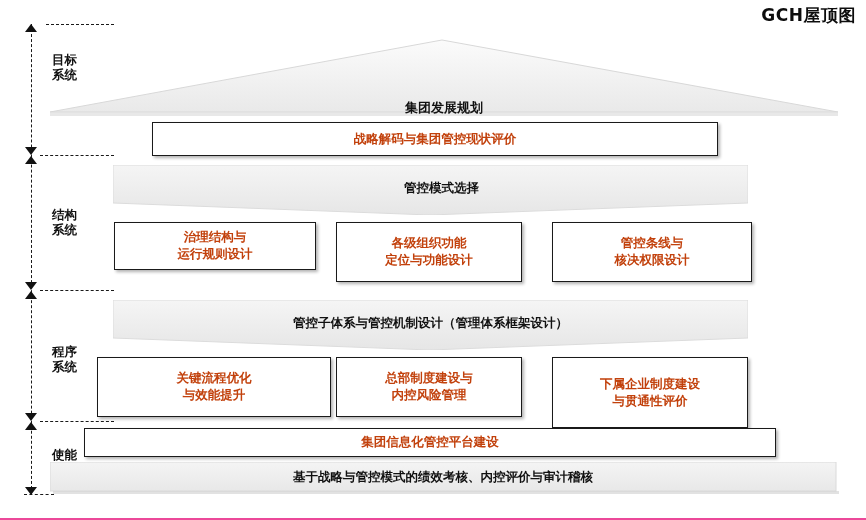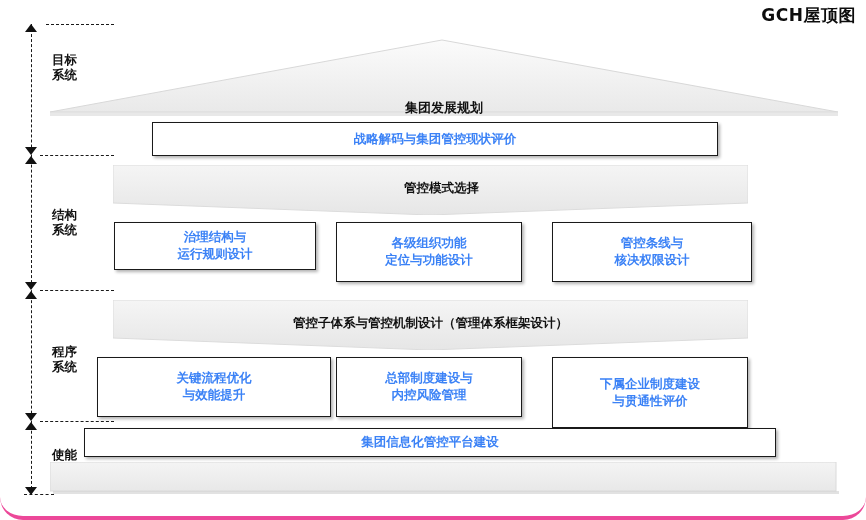--- a/index.html
+++ b/index.html
@@ -9,23 +9,22 @@
   }
   body {
     font-family: "DejaVu Sans", "Liberation Sans", sans-serif;
   }
   #canvas {
     position: relative;
     width: 866px;
     height: 520px;
     background: #ffffff;
     overflow: hidden;
-    border-bottom: 4px solid #ec4899;
+    border-bottom: 2px solid #ec4899;
     box-sizing: border-box;
-    border-radius: 23px;
   }
   
   .title {
     position: absolute;
     right: 10px;
     top: 4px;
     font-size: 17px;
     font-weight: bold;
     color: #0d0d0d;
     letter-spacing: 0.5px;
@@ -89,21 +88,21 @@
     position: absolute;
     border: 1.6px solid #1a1a1a;
     background: #ffffff;
     box-sizing: border-box;
     display: flex;
     align-items: center;
     justify-content: center;
     text-align: center;
     font-size: 12.5px;
     font-weight: bold;
-    color: #3b82f6;
+    color: #c2410c;
     line-height: 1.35;
     white-space: pre-line;
     box-shadow: 2px 2px 3px rgba(0,0,0,0.30);
   }
 
   
   .banner {
     position: absolute;
   }
   .banner-text {
@@ -213,15 +212,16 @@
     <svg width="790" height="32" viewBox="0 0 790 32">
       <defs>
         <linearGradient id="bgrad3" x1="0" y1="0" x2="0" y2="1">
           <stop offset="0%" stop-color="#f4f4f4"></stop>
           <stop offset="100%" stop-color="#e8e8e8"></stop>
         </linearGradient>
       </defs>
       <rect x="0" y="0" width="786" height="29" fill="url(#bgrad3)" stroke="#dadada" stroke-width="1"></rect>
       <rect x="3" y="29" width="786" height="3" fill="#cfcfcf" opacity="0.6"></rect>
     </svg>
+    <div class="banner-text" style="top:7px; width:786px;">基于战略与管控模式的绩效考核、内控评价与审计稽核</div>
   </div>
 
 </div>
 
 </body></html>

